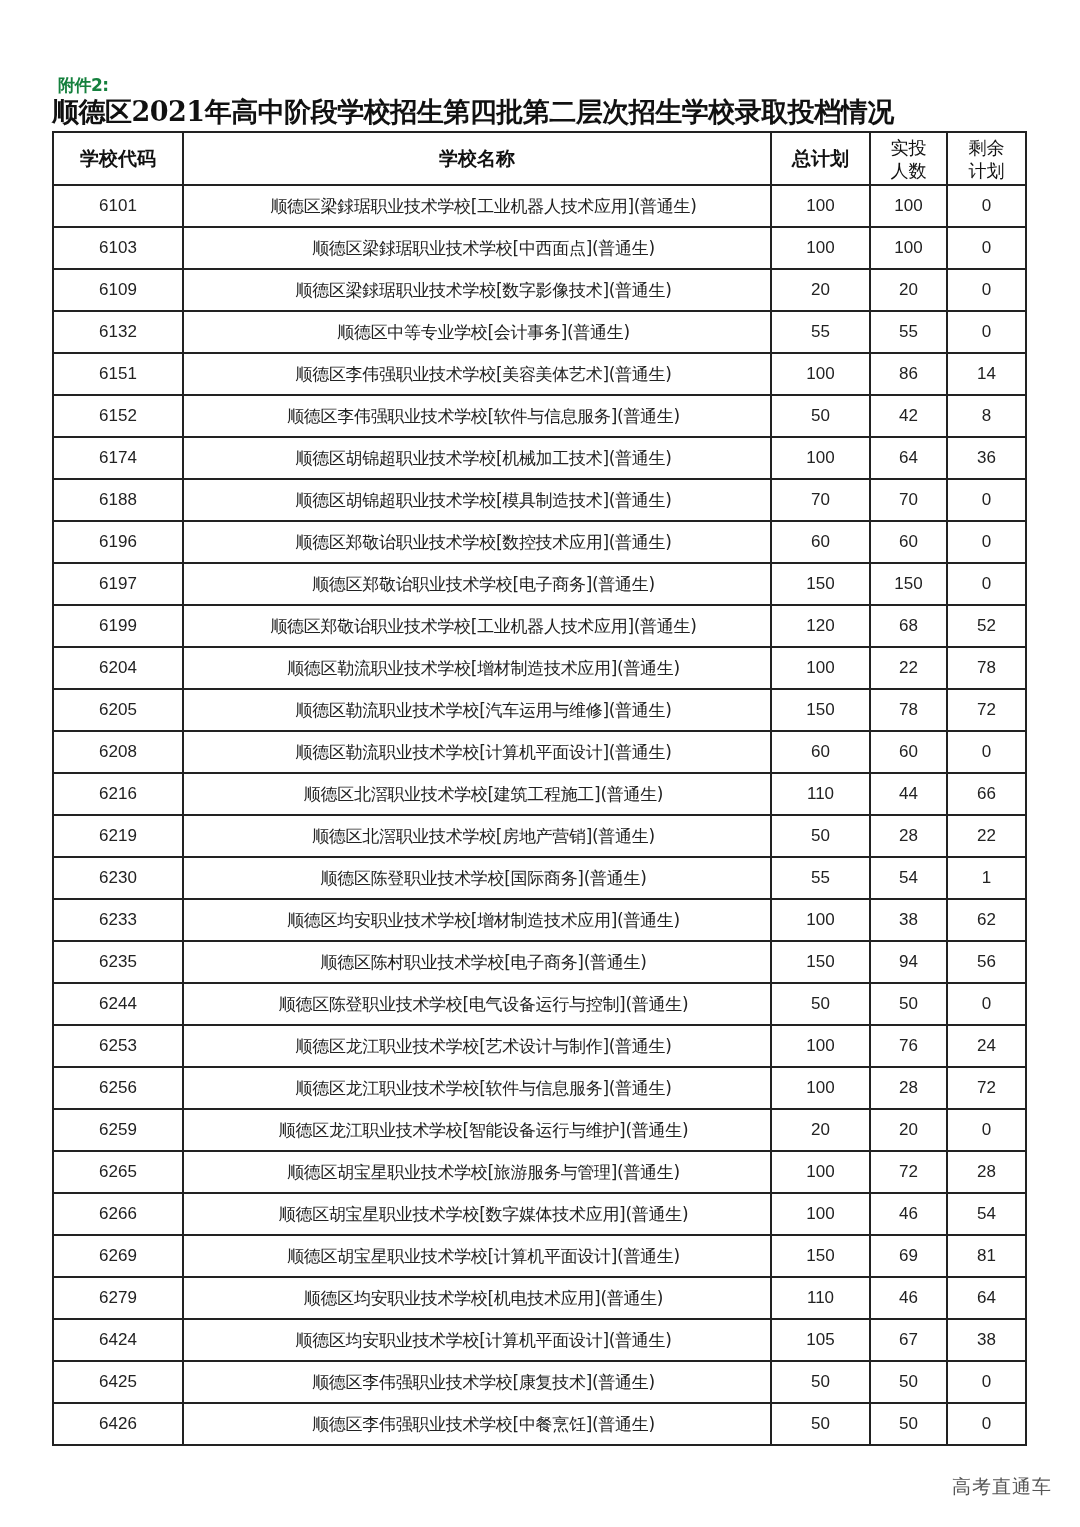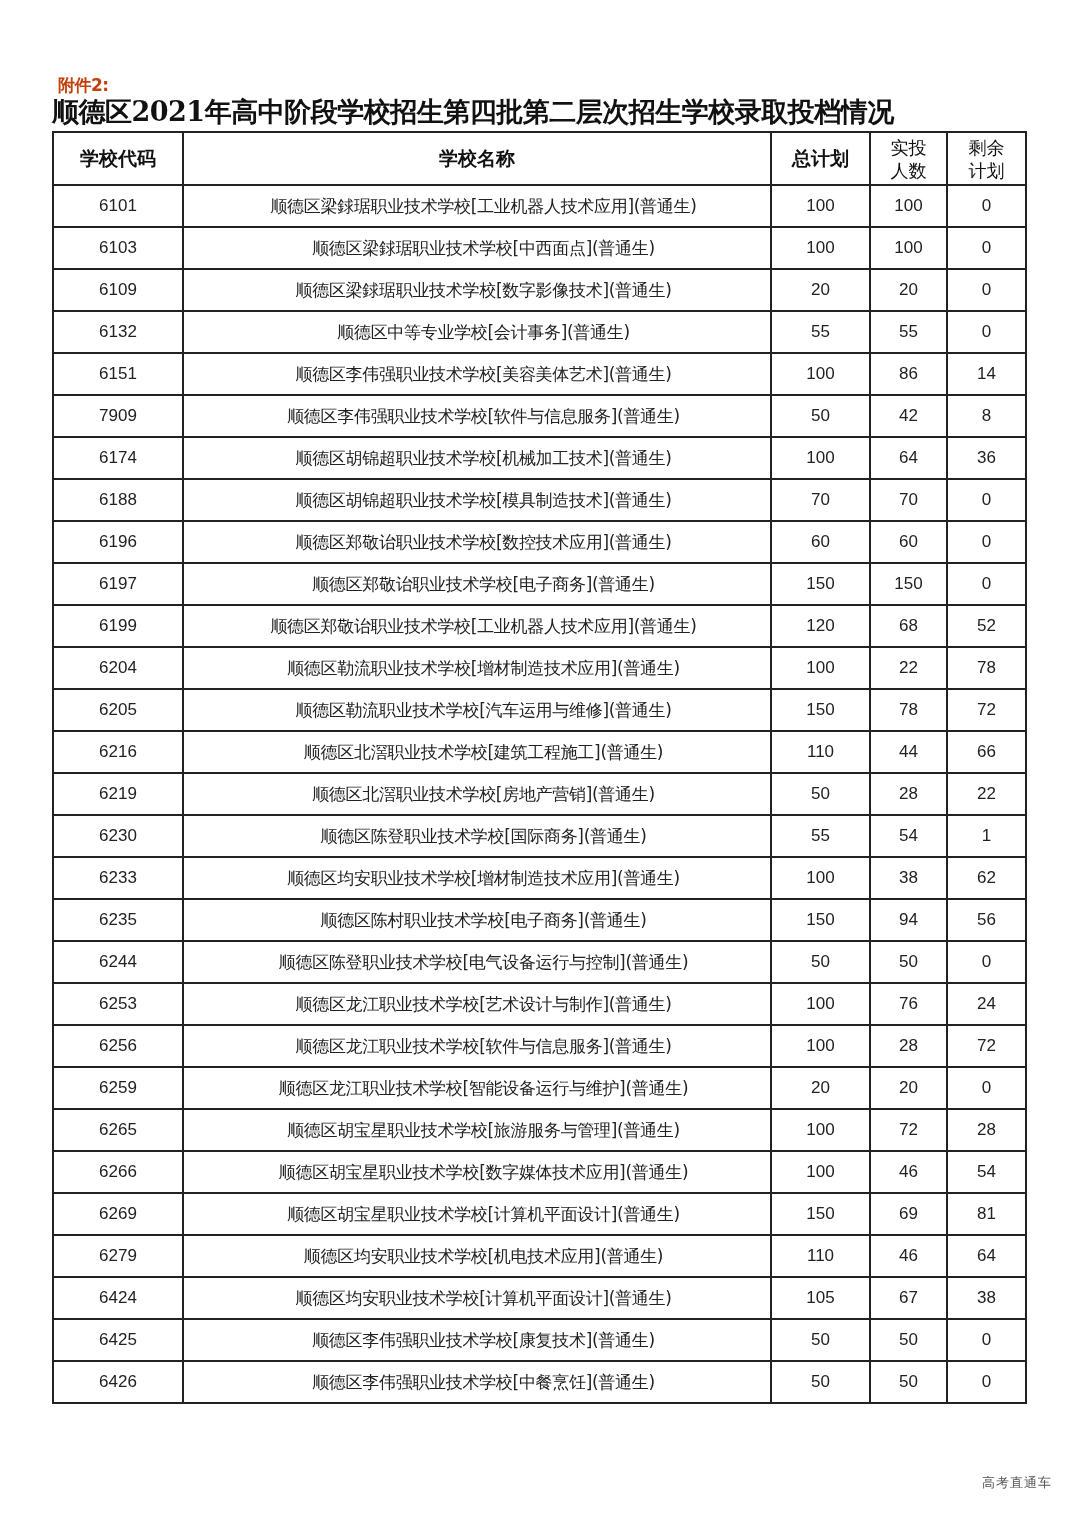--- a/index.html
+++ b/index.html
@@ -15,21 +15,21 @@
       font-family: "DejaVu Sans", "Liberation Sans", sans-serif;
       color: #1a1a1a;
     }
     .attachment {
       position: absolute;
       left: 58px;
       top: 74px;
       font-size: 17px;
       font-weight: bold;
       letter-spacing: -0.5px;
-      color: #c2410c;
+      color: #15803d;
     }
     .title {
       position: absolute;
       left: 52px;
       width: 975px;
       top: 94px;
       text-align: left;
       font-family: "DejaVu Serif", "Liberation Serif", serif;
       font-size: 27px;
       font-weight: bold;
@@ -80,21 +80,21 @@
     }
     .col-code { width: 130px; }
     .col-name { width: 588px; }
     .col-plan { width: 99px; }
     .col-actual { width: 77px; }
     .col-remain { width: 79px; }
     .watermark {
       position: absolute;
       right: 28px;
       top: 1474px;
-      font-size: 13px;
+      font-size: 19px;
       color: #555;
       letter-spacing: 1px;
     }
   </style>
 </head>
 <body>
 
 <div class="attachment">附件2:</div>
 <div class="title">顺德区2021年高中阶段学校招生第四批第二层次招生学校录取投档情况</div>
 
@@ -151,21 +151,21 @@
         <td>0</td>
       </tr>
       <tr>
         <td>6151</td>
         <td class="name">顺德区李伟强职业技术学校[美容美体艺术](普通生)</td>
         <td>100</td>
         <td>86</td>
         <td>14</td>
       </tr>
       <tr>
-        <td>7909</td>
+        <td>6152</td>
         <td class="name">顺德区李伟强职业技术学校[软件与信息服务](普通生)</td>
         <td>50</td>
         <td>42</td>
         <td>8</td>
       </tr>
       <tr>
         <td>6174</td>
         <td class="name">顺德区胡锦超职业技术学校[机械加工技术](普通生)</td>
         <td>100</td>
         <td>64</td>
@@ -205,20 +205,27 @@
         <td>100</td>
         <td>22</td>
         <td>78</td>
       </tr>
       <tr>
         <td>6205</td>
         <td class="name">顺德区勒流职业技术学校[汽车运用与维修](普通生)</td>
         <td>150</td>
         <td>78</td>
         <td>72</td>
+      </tr>
+      <tr>
+        <td>6208</td>
+        <td class="name">顺德区勒流职业技术学校[计算机平面设计](普通生)</td>
+        <td>60</td>
+        <td>60</td>
+        <td>0</td>
       </tr>
       <tr>
         <td>6216</td>
         <td class="name">顺德区北滘职业技术学校[建筑工程施工](普通生)</td>
         <td>110</td>
         <td>44</td>
         <td>66</td>
       </tr>
       <tr>
         <td>6219</td>

